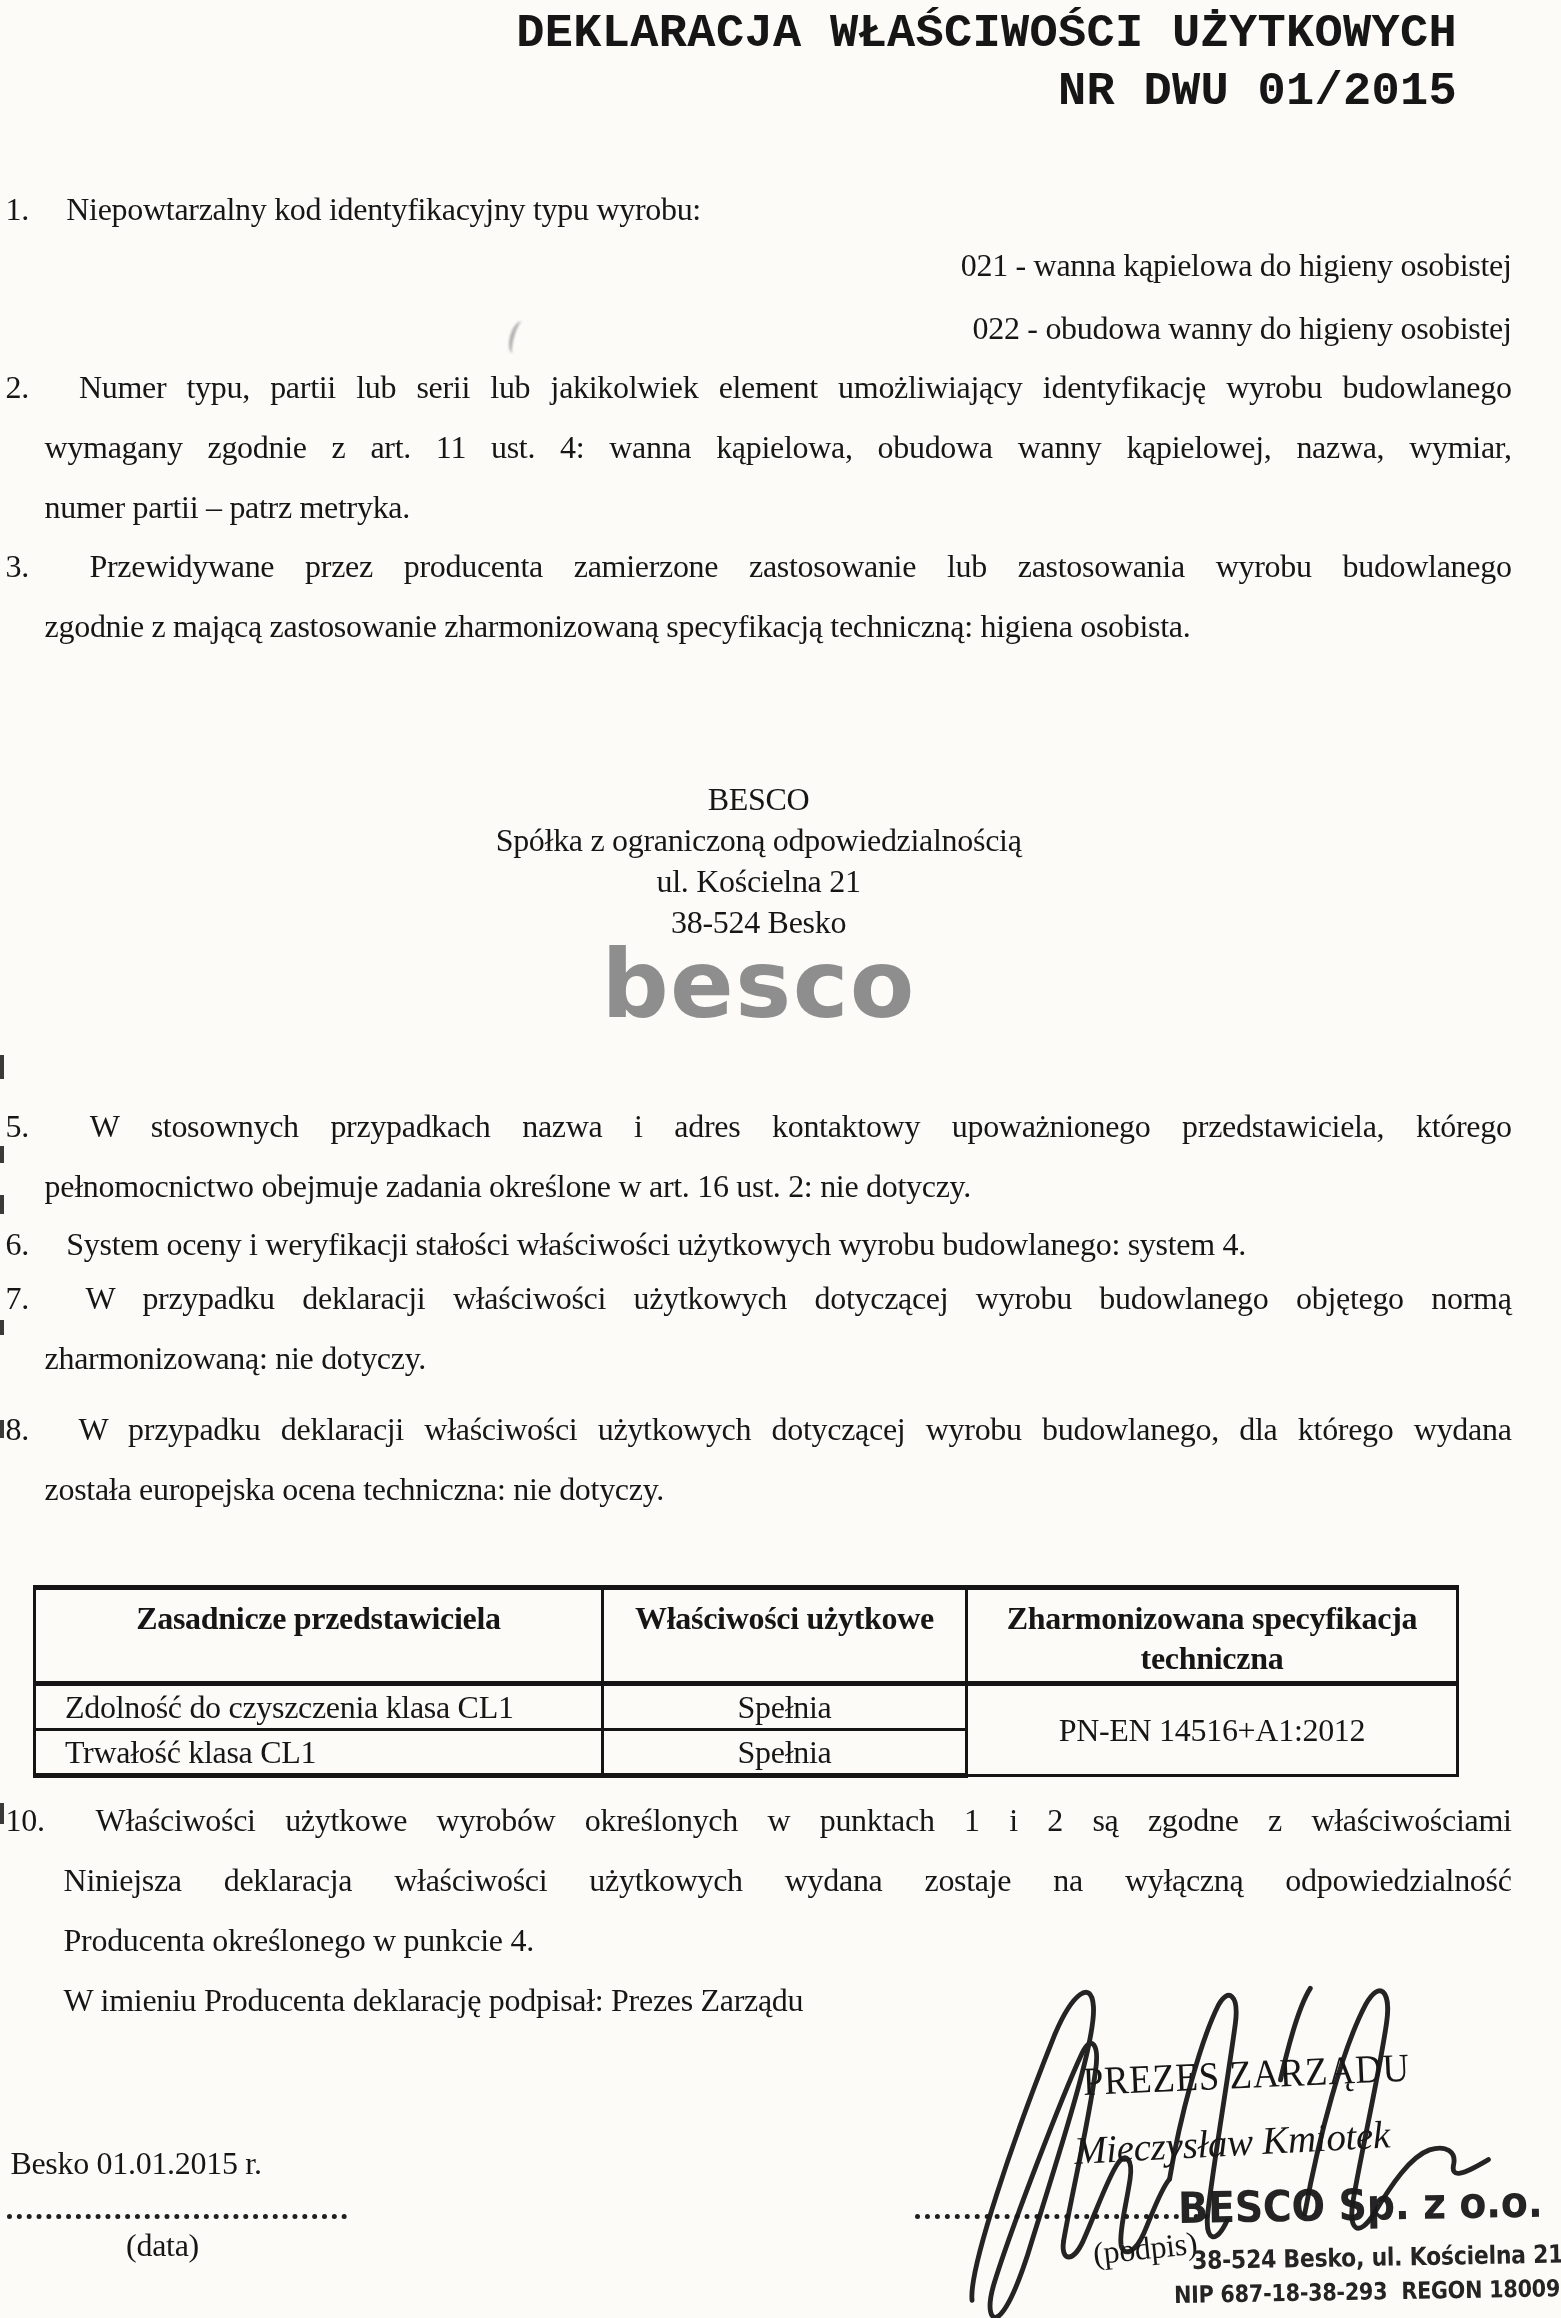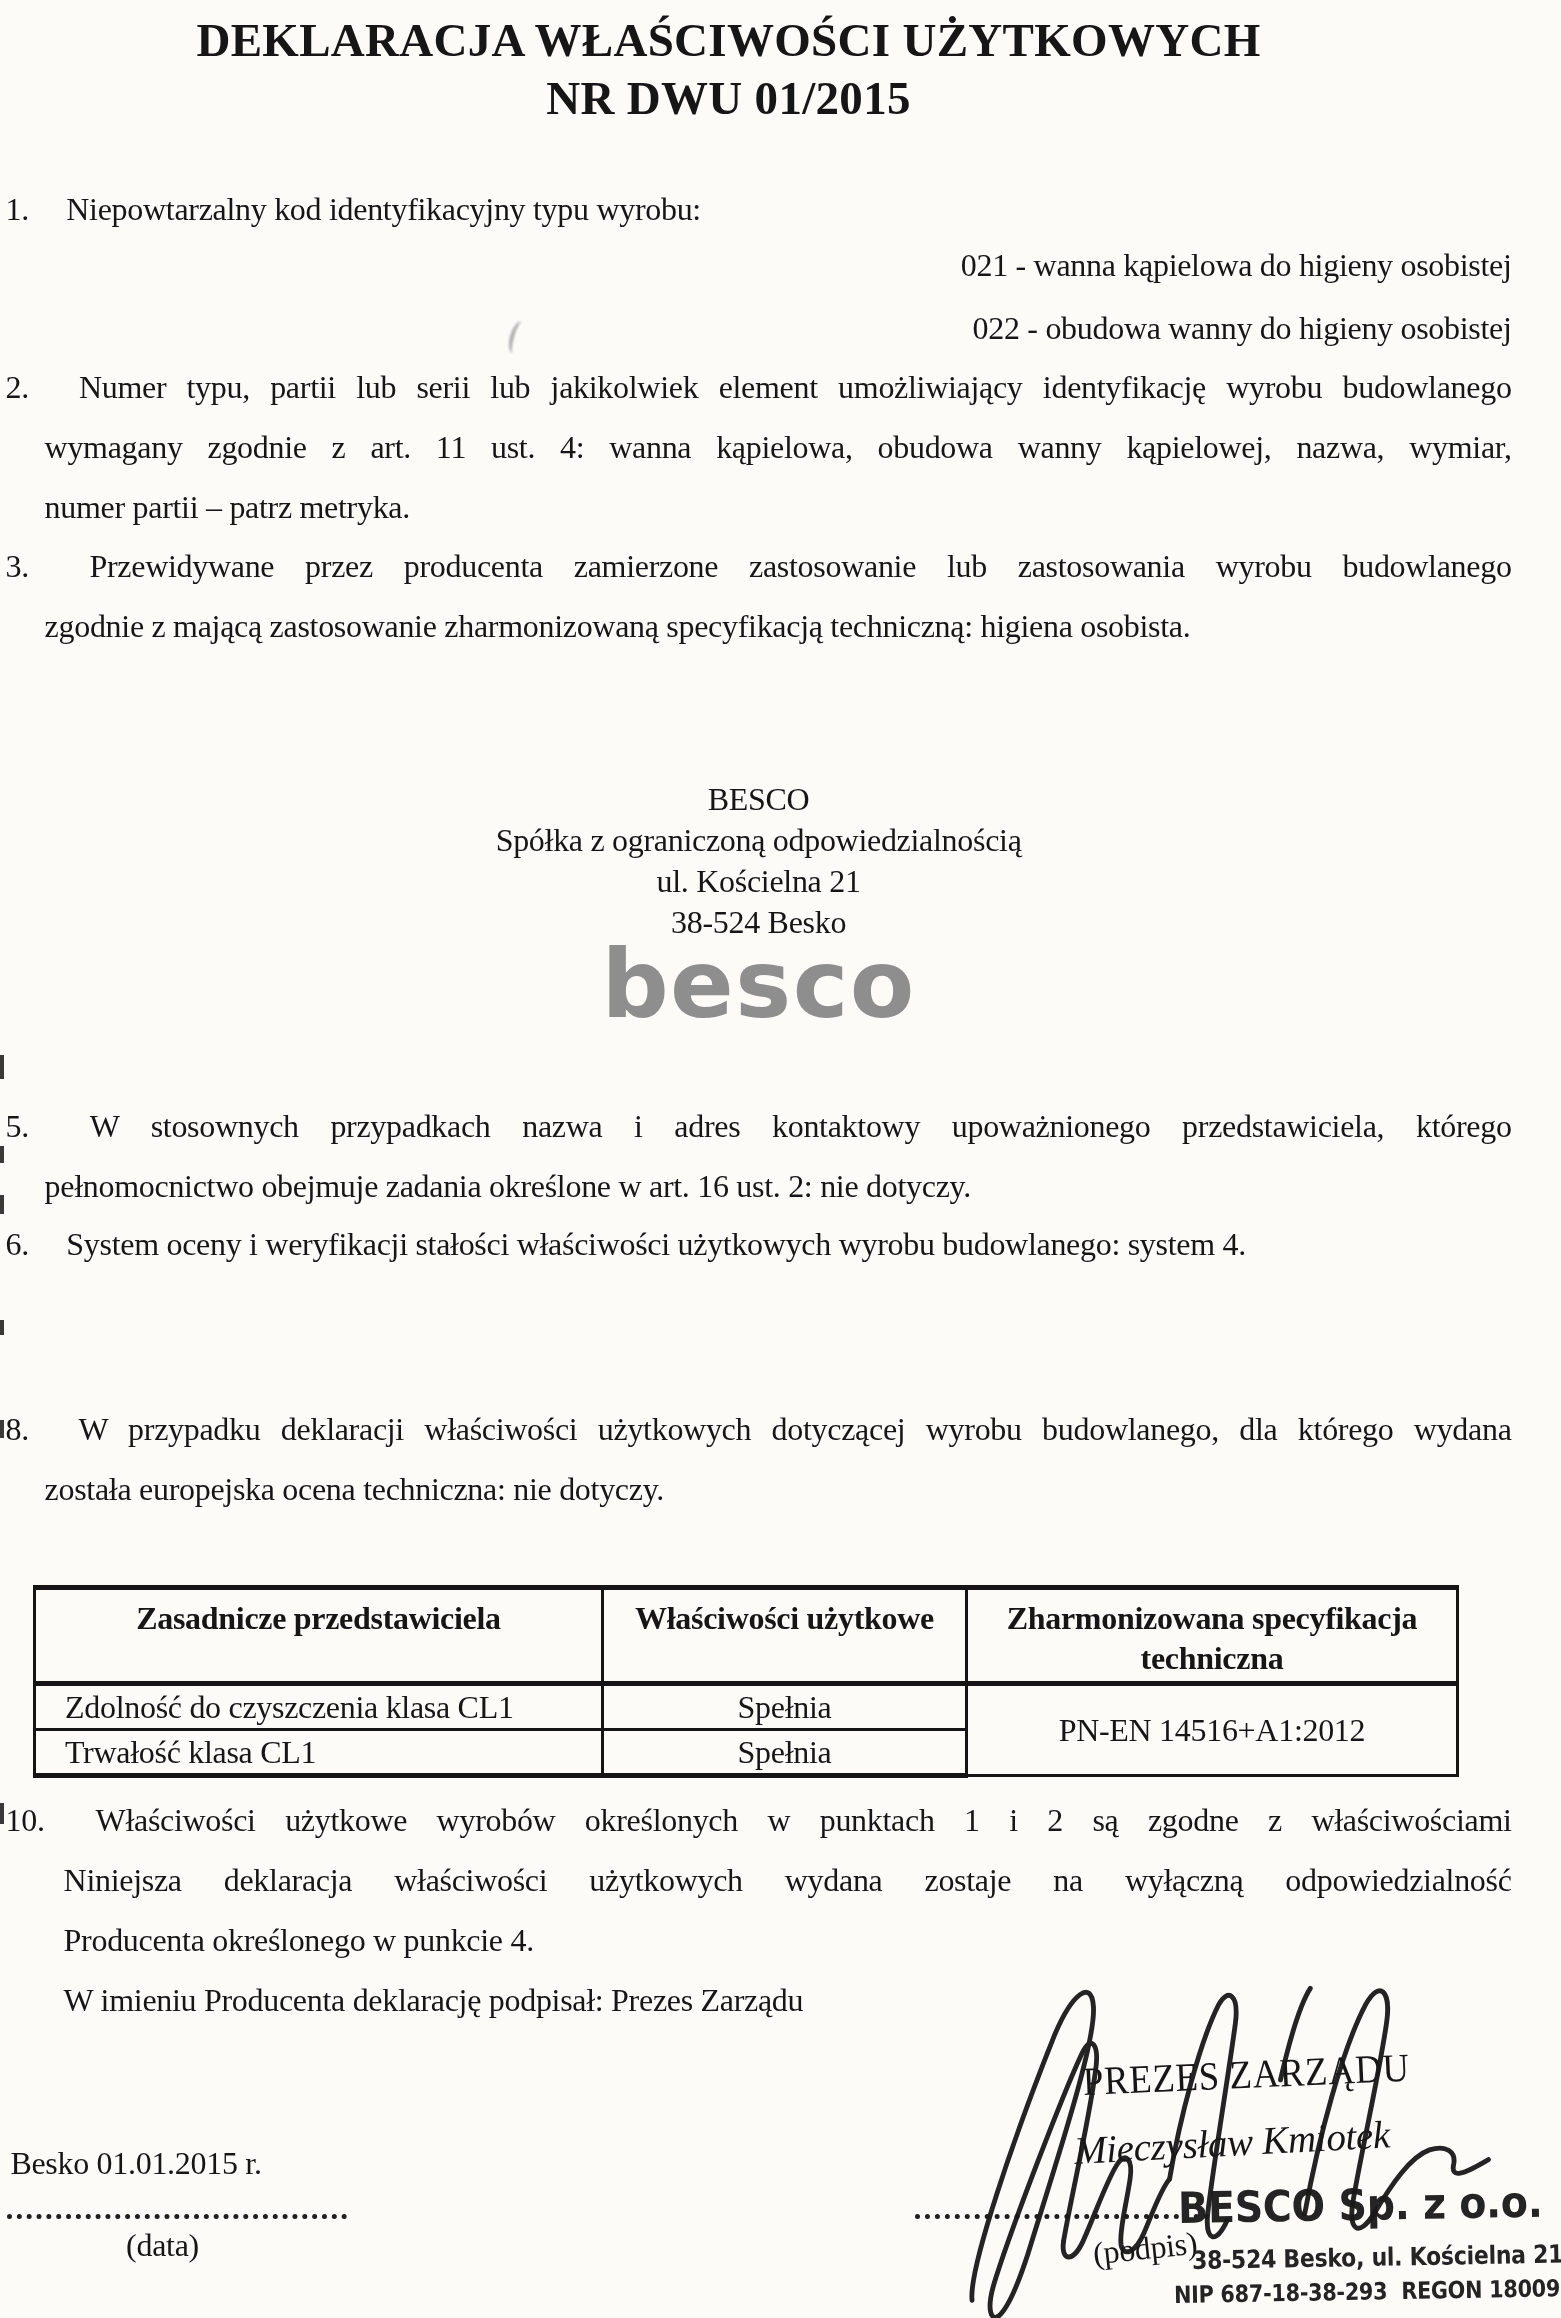--- a/index.html
+++ b/index.html
@@ -6,21 +6,21 @@
   body { width:1561px; height:2319px; background:#e8e8e6; }
   .page {
     position:relative; width:1561px; height:2319px; overflow:hidden;
     background:#fcfbf8;
     color:#161616;
     font-family:"Liberation Serif","DejaVu Serif",serif;
     font-size:32px;
     letter-spacing:-0.3px;
   }
   
-  .title-block { position:absolute; left:0; top:11px; width:1457px; text-align:center; }
+  .title-block { position:absolute; left:0; top:5px; width:1457px; text-align:right;font-family:Liberation Mono, monospace; }
   .title-line { font-weight:bold; font-size:47px; line-height:58px; letter-spacing:0.3px; }
   
   .item { position:absolute; left:5.6px; width:1506px; padding-left:39px; box-sizing:border-box; }
   .item.ten { padding-left:58px; }
   .ln { line-height:60px; min-height:60px; }
   .jl { text-align:justify; text-align-last:justify; }
   .num { display:inline-block; width:53px; margin-left:-39px; }
   .item.ten .num { width:61px; margin-left:-58px; }
   .plain { position:absolute; left:5.6px; width:1506px; line-height:60px;text-align:right; }
   
@@ -116,20 +116,24 @@
 
   <div class="item" style="top:1096px">
     <div class="ln jl"><span class="num">5.</span> <span>W stosownych przypadkach nazwa i adres kontaktowy upoważnionego przedstawiciela, którego</span></div>
     <div class="ln"><span>pełnomocnictwo obejmuje zadania określone w art. 16 ust. 2: nie dotyczy.</span></div>
   </div>
 
   <div class="item" style="top:1214px">
     <div class="ln"><span class="num">6.</span> <span>System oceny i weryfikacji stałości właściwości użytkowych wyrobu budowlanego: system 4.</span></div>
   </div>
 
+  <div class="item" style="top:1268px">
+    <div class="ln jl"><span class="num">7.</span> <span>W przypadku deklaracji właściwości użytkowych dotyczącej wyrobu budowlanego objętego normą</span></div>
+    <div class="ln"><span>zharmonizowaną: nie dotyczy.</span></div>
+  </div>
 
   <div class="item" style="top:1399px">
     <div class="ln jl"><span class="num">8.</span> <span>W przypadku deklaracji właściwości użytkowych dotyczącej wyrobu budowlanego, dla którego wydana</span></div>
     <div class="ln"><span>została europejska ocena techniczna: nie dotyczy.</span></div>
   </div>
 
 
   <div class="tbl-wrap">
     <table>
       <colgroup>

